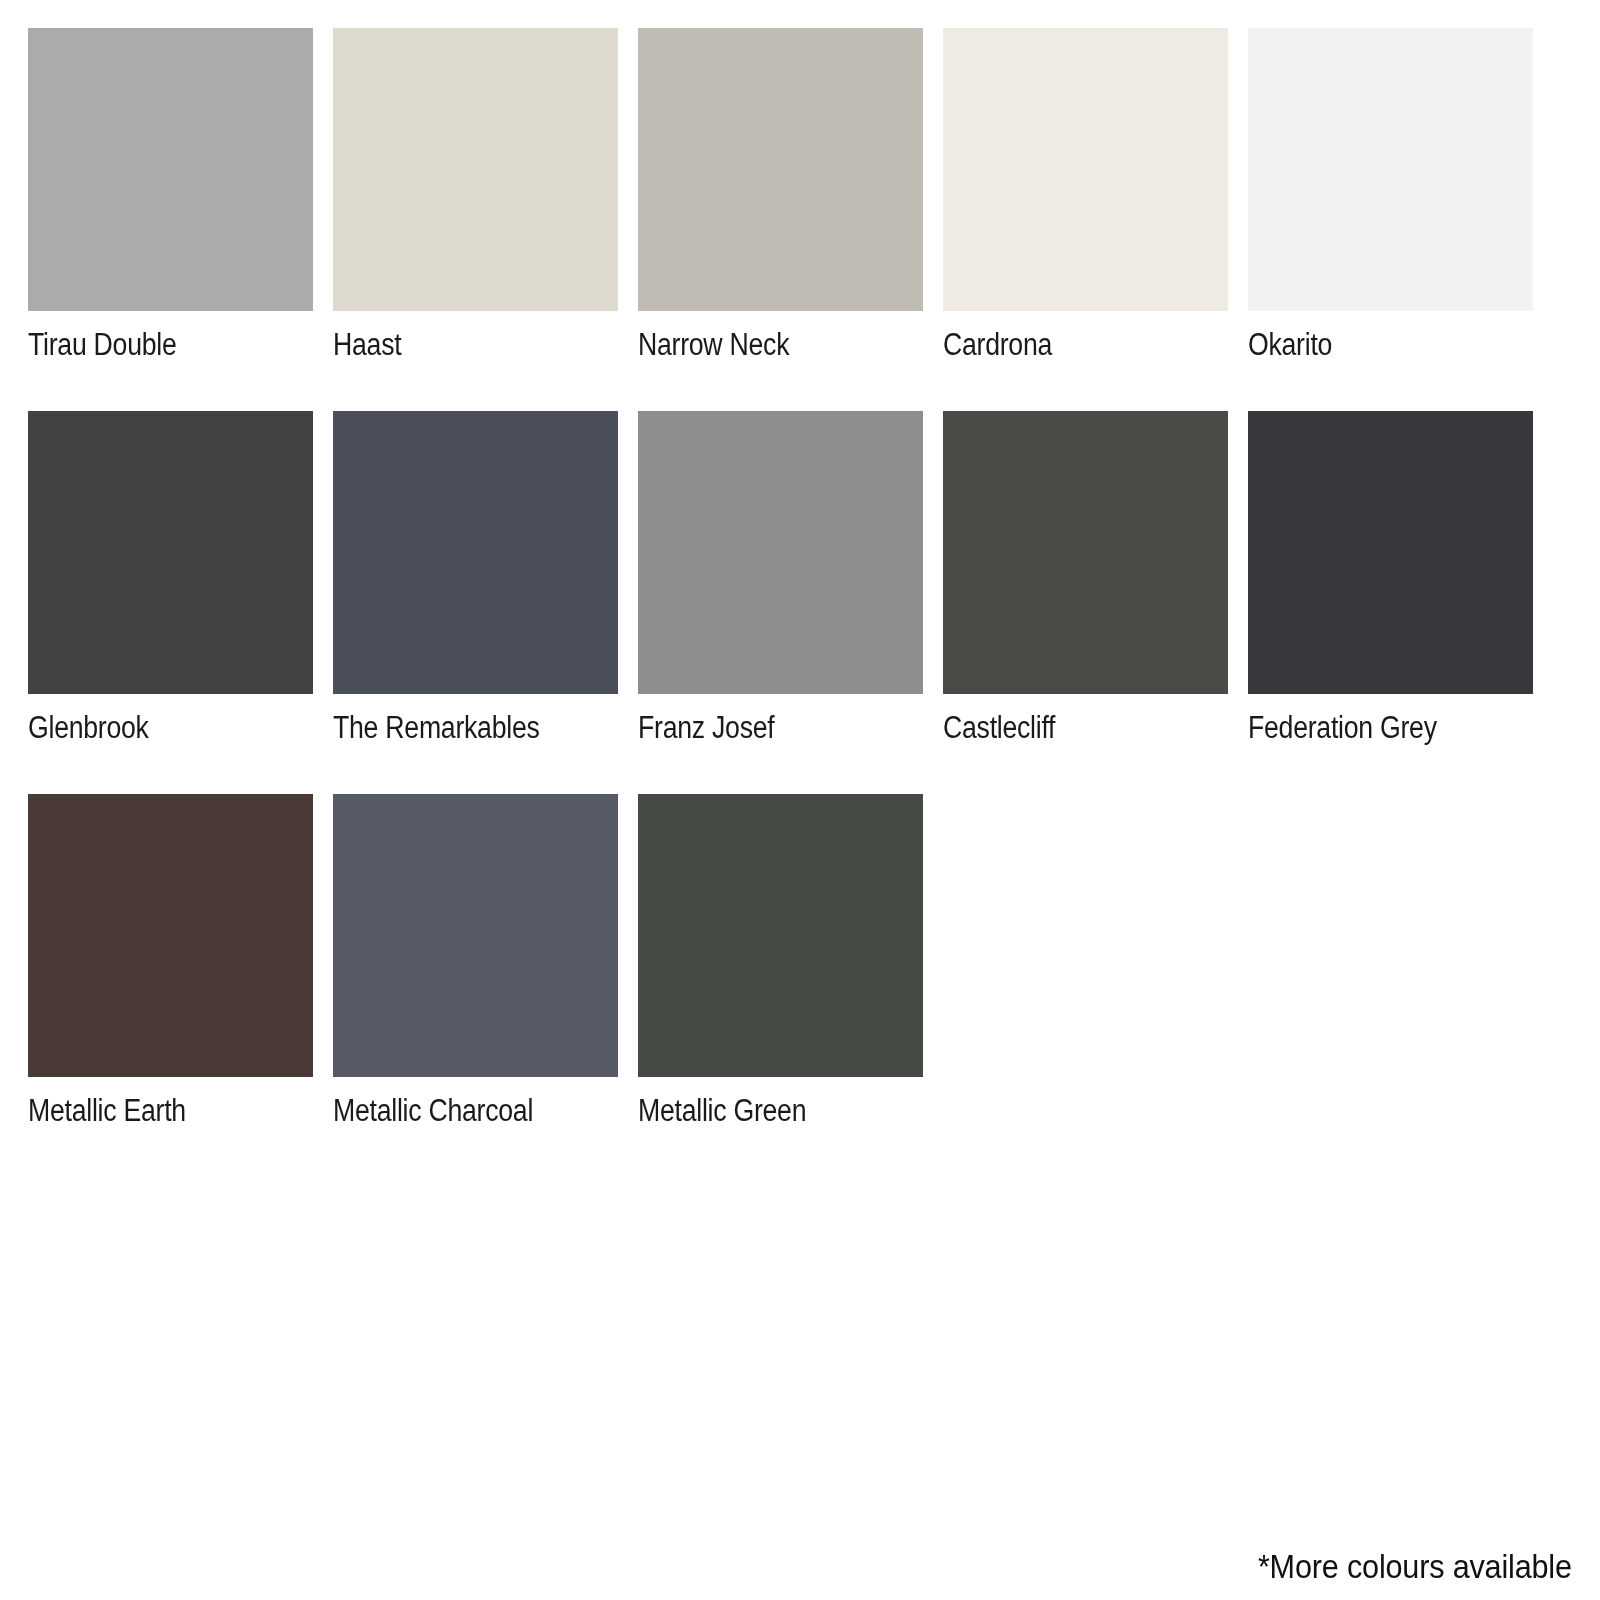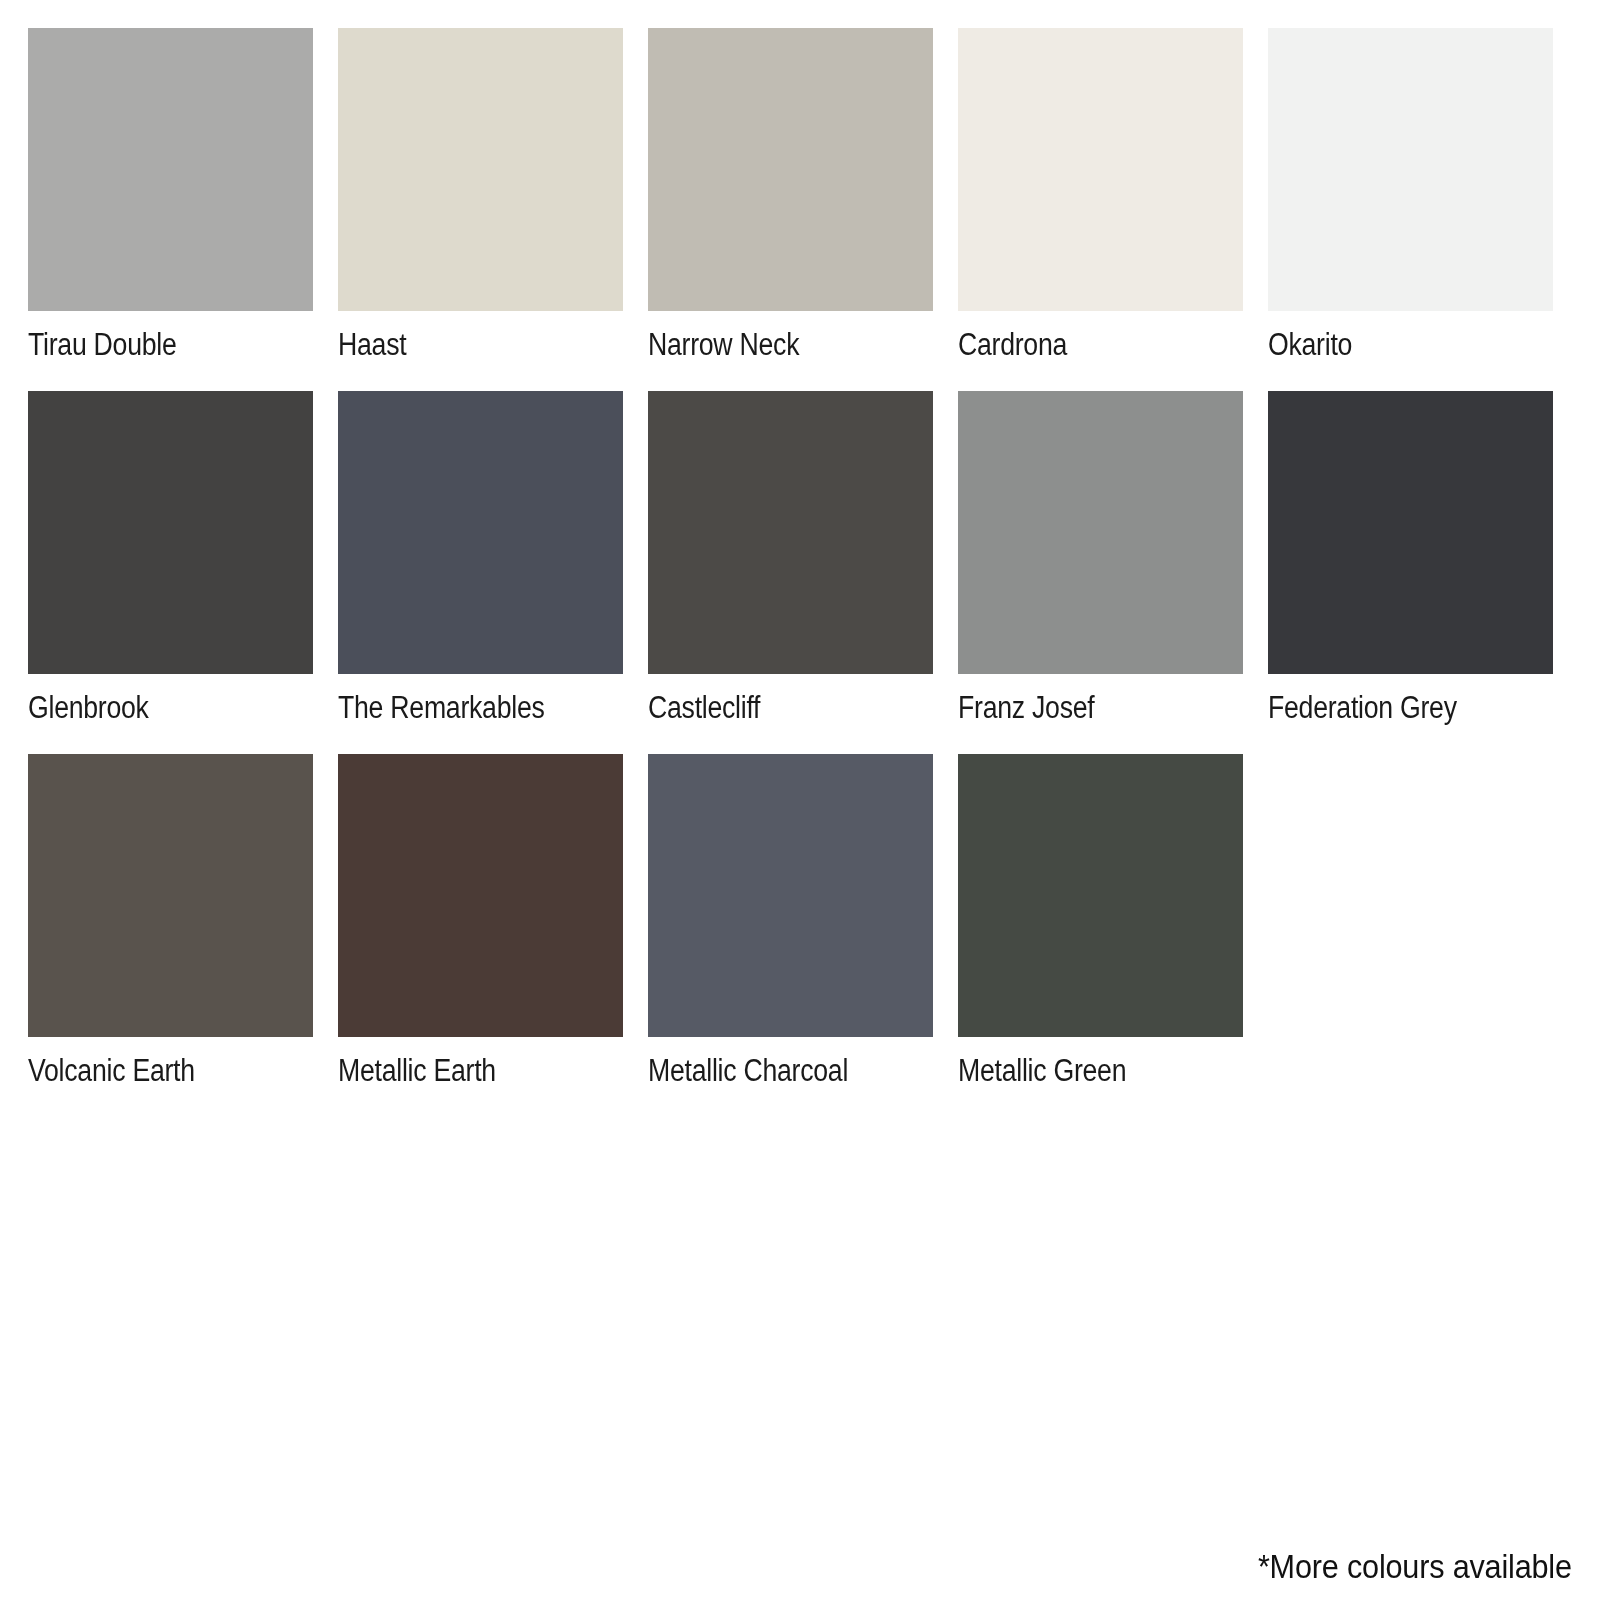--- a/index.html
+++ b/index.html
@@ -23,20 +23,21 @@
     padding: 28px 28px 0 28px;
     background: #ffffff;
   }
   #swatch-grid {
     display: grid;
     grid-template-columns: repeat(5, 285px);
     grid-template-rows: repeat(4, auto);
     column-gap: 25px;
     row-gap: 0px;
     width: 1545px;
+    gap: 20px;
   }
   .swatch-cell {
     width: 285px;
     height: 363px;
     display: block;
     position: relative;
   }
   .swatch-chip {
     width: 285px;
     height: 283px;
@@ -98,34 +99,30 @@
       </div>
       <div class="swatch-cell">
         <div class="swatch-chip" style="background: rgb(67, 66, 65);"></div>
         <div class="swatch-label">Glenbrook</div>
       </div>
       <div class="swatch-cell">
         <div class="swatch-chip" style="background: rgb(75, 79, 90);"></div>
         <div class="swatch-label">The Remarkables</div>
       </div>
       <div class="swatch-cell">
+        <div class="swatch-chip" style="background: rgb(141, 143, 142);"></div>
+        <div class="swatch-label">Franz Josef</div>
+      </div>
+      <div class="swatch-cell">
         <div class="swatch-chip" style="background: rgb(76, 74, 71);"></div>
         <div class="swatch-label">Castlecliff</div>
       </div>
       <div class="swatch-cell">
-        <div class="swatch-chip" style="background: rgb(141, 143, 142);"></div>
-        <div class="swatch-label">Franz Josef</div>
-      </div>
-      <div class="swatch-cell">
         <div class="swatch-chip" style="background: rgb(55, 56, 60);"></div>
         <div class="swatch-label">Federation Grey</div>
-      </div>
-      <div class="swatch-cell">
-        <div class="swatch-chip" style="background: rgb(89, 83, 77);"></div>
-        <div class="swatch-label">Volcanic Earth</div>
       </div>
       <div class="swatch-cell">
         <div class="swatch-chip" style="background: rgb(75, 59, 54);"></div>
         <div class="swatch-label">Metallic Earth</div>
       </div>
       <div class="swatch-cell">
         <div class="swatch-chip" style="background: rgb(86, 90, 101);"></div>
         <div class="swatch-label">Metallic Charcoal</div>
       </div>
       <div class="swatch-cell">

